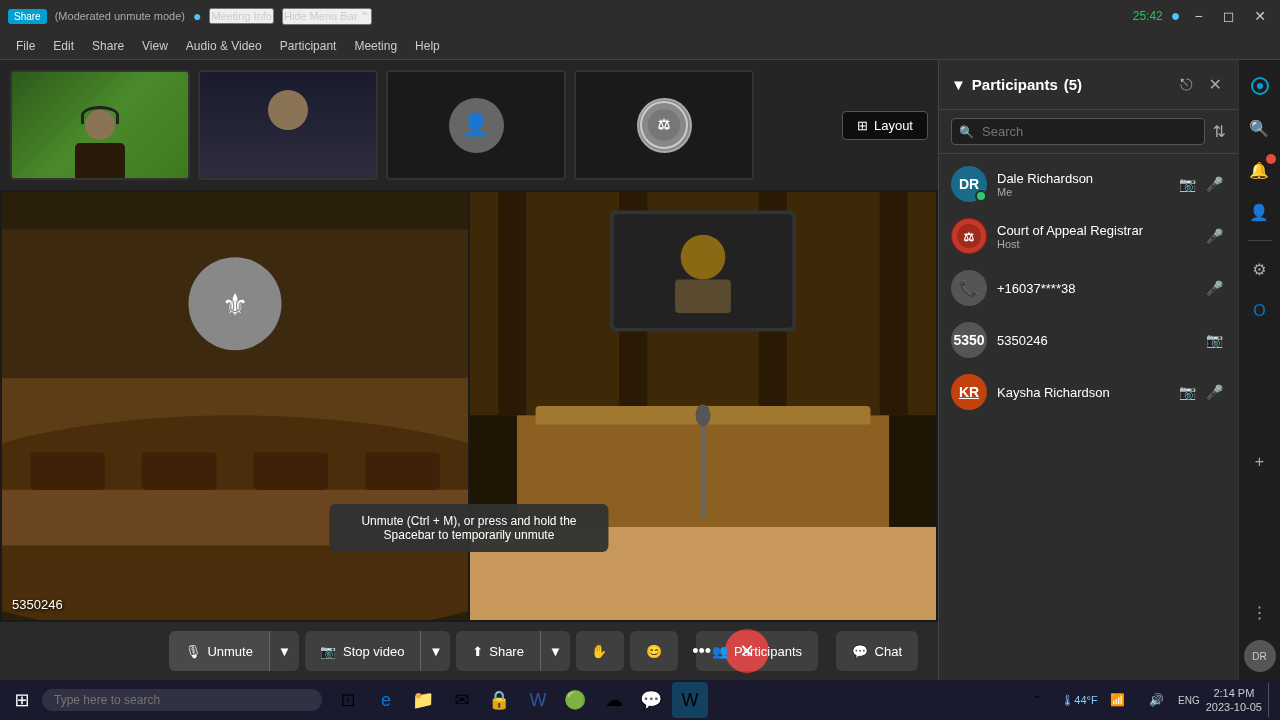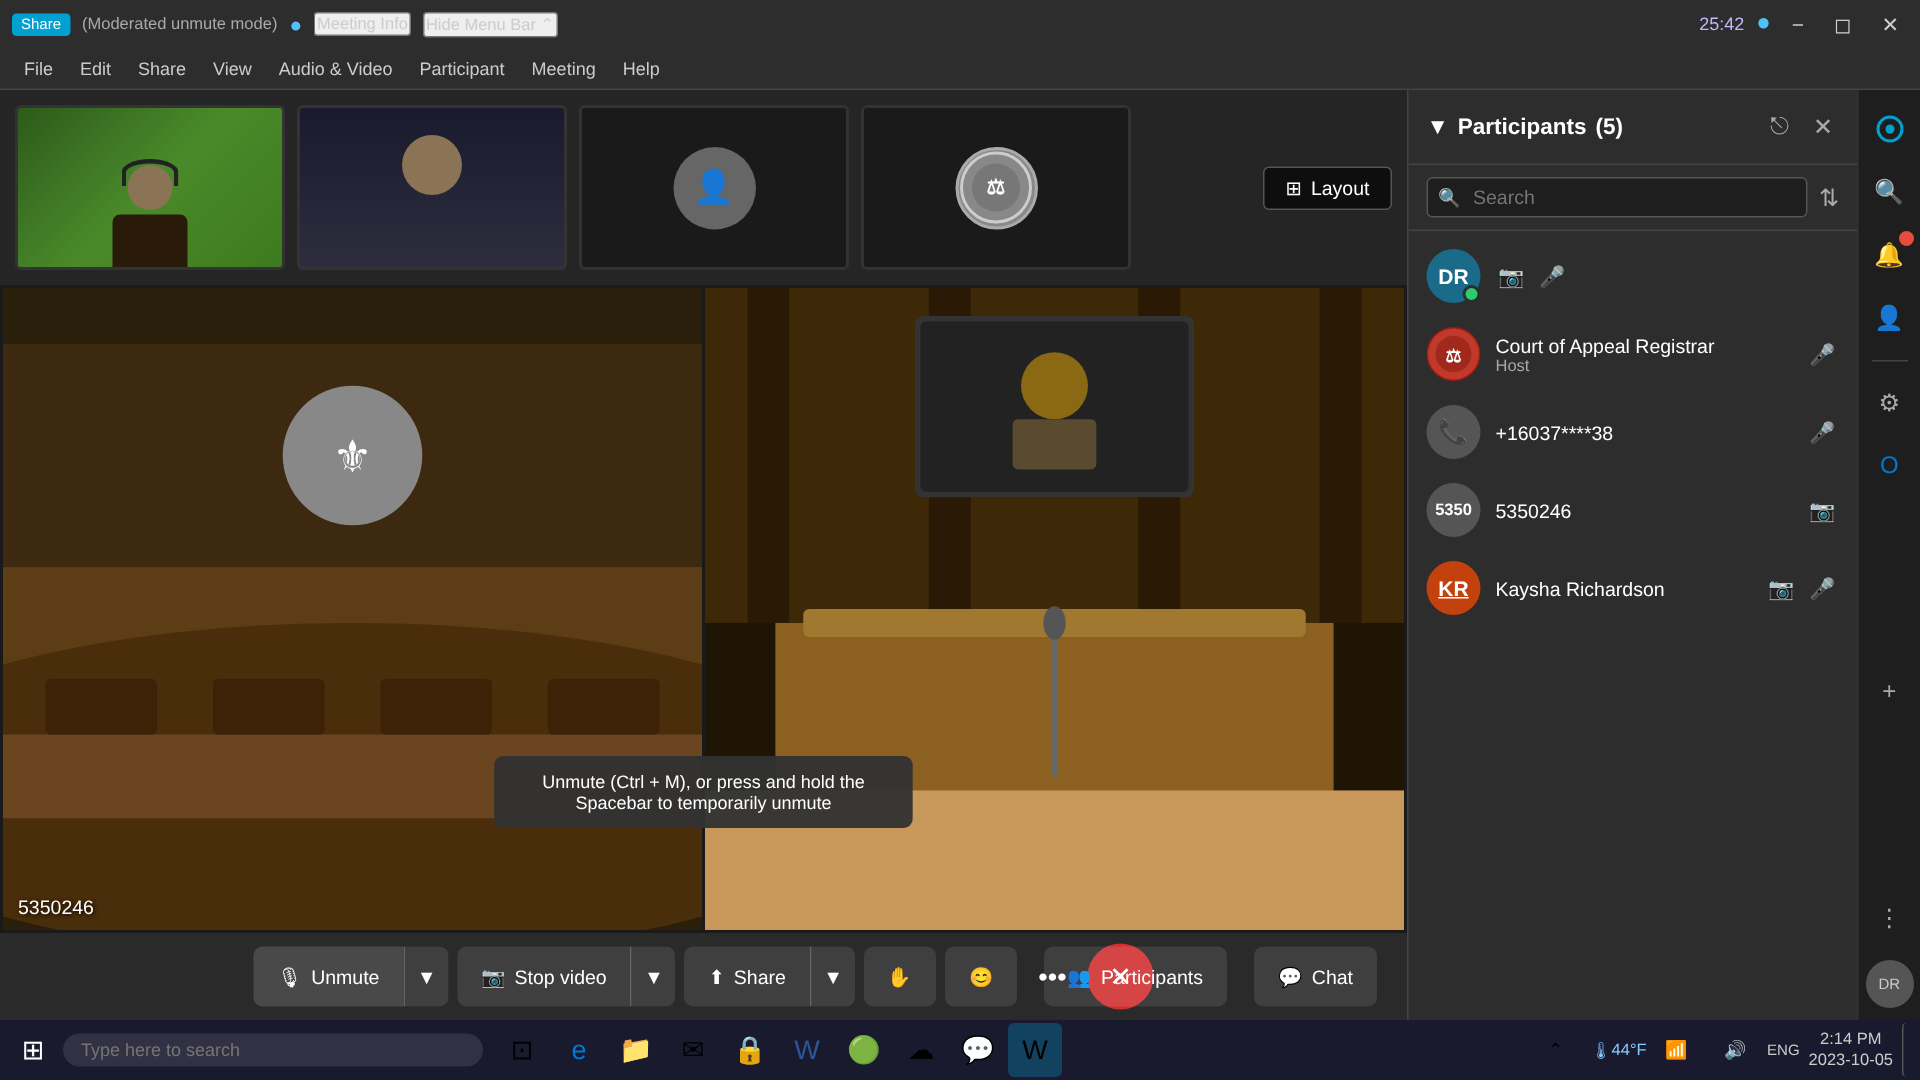--- a/index.html
+++ b/index.html
@@ -14,21 +14,21 @@
       justify-content: space-between;
       padding: 0 8px;
       flex-shrink: 0;
     }
     .title-bar-left { display: flex; align-items: center; gap: 8px; font-size: 12px; color: #ccc; }
     .webex-badge { background: #00a0d1; color: white; font-size: 10px; padding: 2px 6px; border-radius: 3px; }
     .moderated-badge { color: #aaa; font-size: 11px; }
     .meeting-info-btn { color: #ccc; font-size: 11px; cursor: pointer; display: flex; align-items: center; gap: 3px; }
     .hide-menu-btn { color: #ccc; font-size: 11px; cursor: pointer; }
     .title-bar-right { display: flex; align-items: center; gap: 8px; }
-    .time-display { font-size: 12px; color: #c4b5fd; }
+    .time-display { font-size: 12px; color: #22c55e; }
     .win-btn { background: none; border: none; color: #ccc; cursor: pointer; font-size: 14px; padding: 2px 6px; }
 
     
     .menu-bar {
       height: 28px;
       background: #2d2d2d;
       display: flex;
       align-items: center;
       padding: 0 8px;
       gap: 2px;
@@ -628,20 +628,24 @@
       <button class="sort-btn">⇅</button>
     </div>
 
     <div class="participant-list">
 
       <div class="participant-item">
         <div class="participant-avatar dr">
           <span>DR</span>
           <div class="avatar-status green"></div>
         </div>
+        <div class="participant-info">
+          <div class="participant-name">Dale Richardson</div>
+          <div class="participant-role">Me</div>
+        </div>
         <div class="participant-actions">
           <button class="p-action-btn">📷</button>
           <button class="p-action-btn" style="color:#e74c3c;">🎤</button>
         </div>
       </div>
 
       <div class="participant-item">
         <div class="participant-avatar ca">
           <div class="ca-avatar-img">
             <svg width="36" height="36" viewBox="0 0 36 36">
@@ -667,21 +671,21 @@
         <div class="participant-info">
           <div class="participant-name">+16037****38</div>
         </div>
         <div class="participant-actions">
           <button class="p-action-btn" style="color:#e74c3c;">🎤</button>
         </div>
       </div>
 
       <div class="participant-item">
         <div class="participant-avatar num">
-          <span style="font-size:11px;">5350</span>
+          <span style="font-size:14px;">5350</span>
         </div>
         <div class="participant-info">
           <div class="participant-name">5350246</div>
         </div>
         <div class="participant-actions">
           <button class="p-action-btn">📷</button>
         </div>
       </div>
 
       <div class="participant-item">

